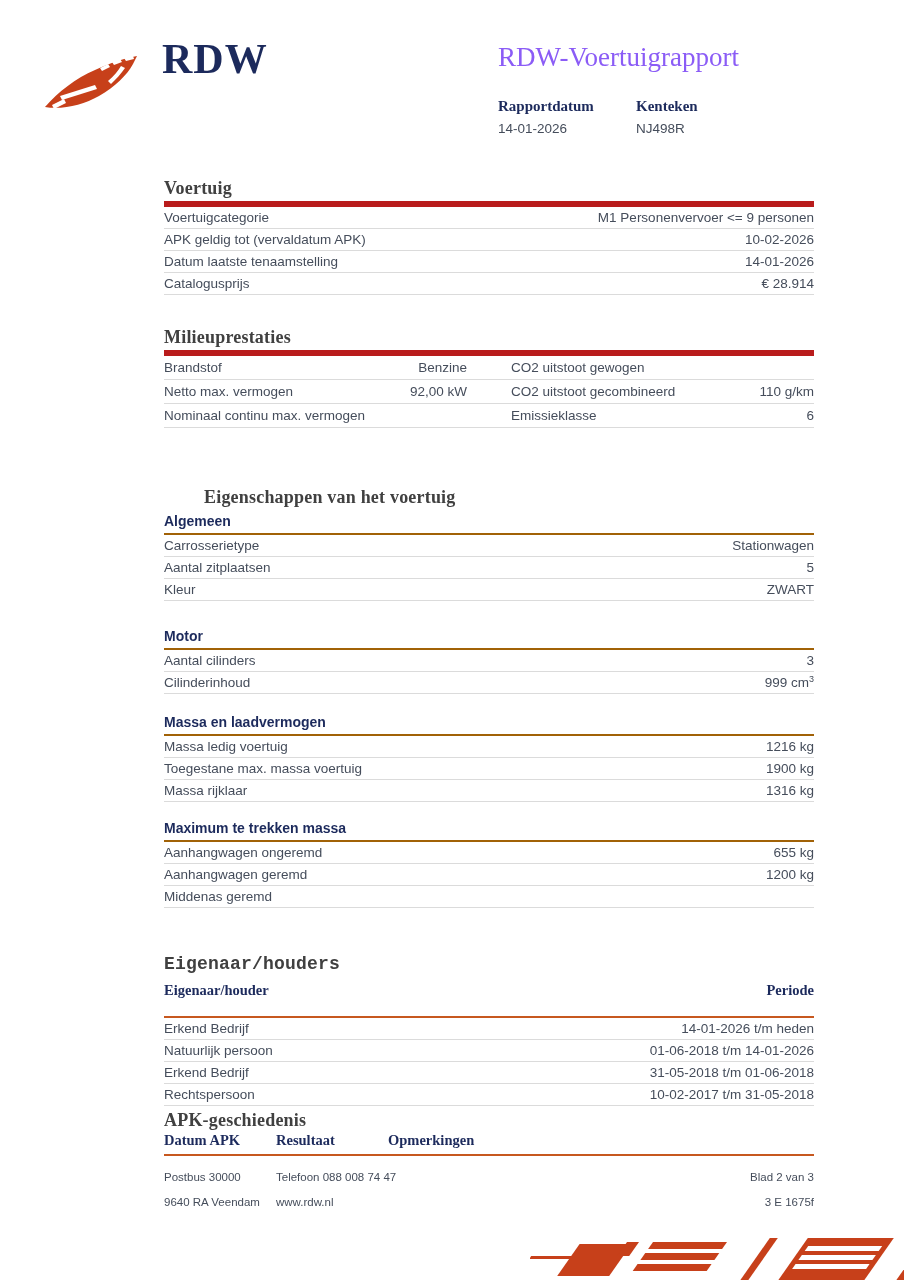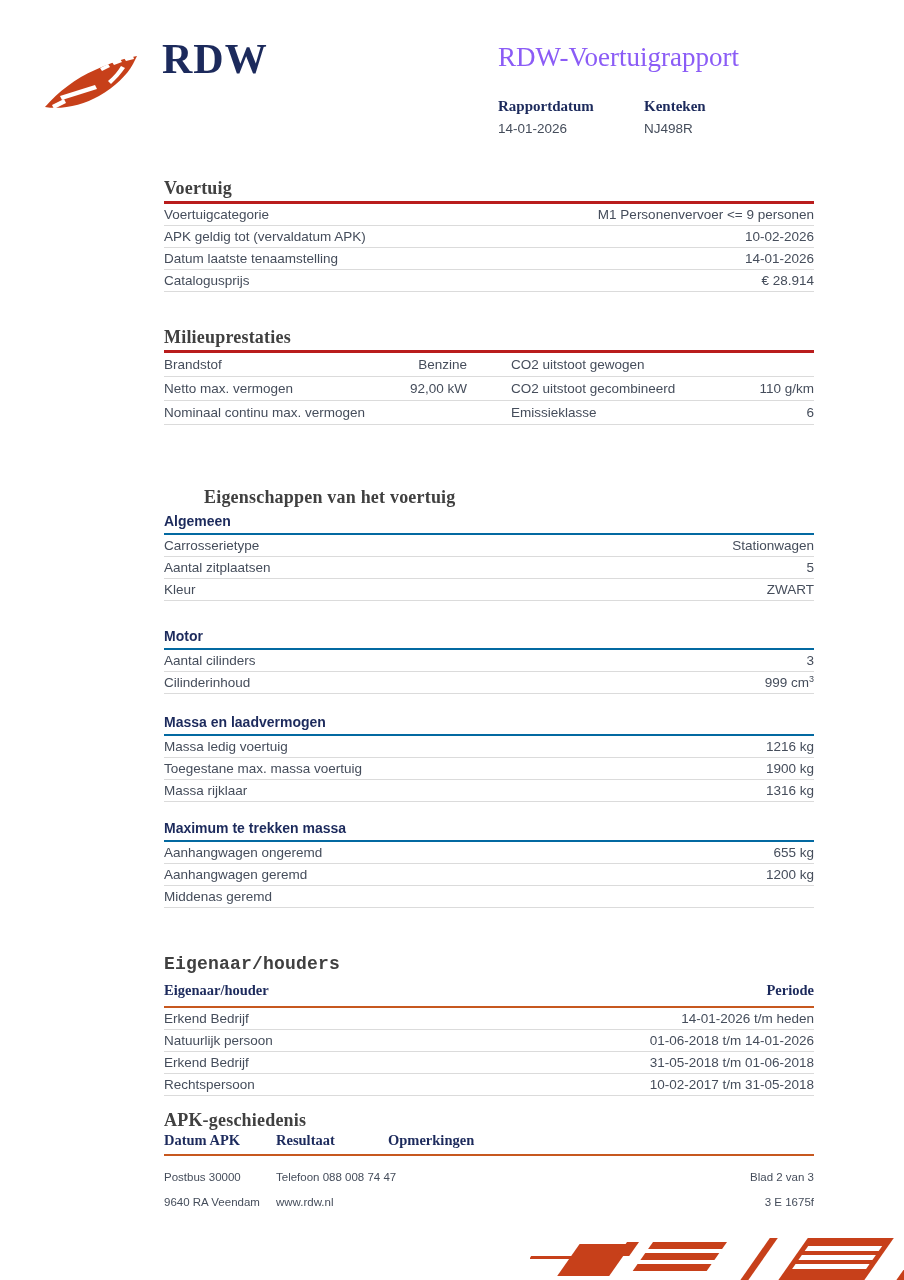--- a/index.html
+++ b/index.html
@@ -8,45 +8,45 @@
     font-family:"Liberation Sans",sans-serif;overflow:hidden;
     color:#454D5B;
   }
   .abs{position:absolute;}
 
   
   .brand-word{font-family:"Liberation Serif",serif;font-weight:bold;font-size:42px;
     color:#1C2A5C;letter-spacing:1px;line-height:1;}
   .doc-title{font-family:"Liberation Serif",serif;font-weight:normal;font-size:27px;
     color:#8b5cf6;line-height:1.1;}
-  .meta{display:flex;gap:8px;}
+  .meta{display:flex;}
   .meta-col1{width:138px;}
   .meta-label{font-family:"Liberation Serif",serif;font-weight:bold;font-size:15px;color:#1C2A5C;}
   .meta-value{font-size:13.5px;color:#454D5B;margin-top:6px;}
 
   
   .sec{width:650px;}
   .section-heading{font-family:"Liberation Serif",serif;font-weight:bold;font-size:18px;
     color:#404040;letter-spacing:.2px;line-height:16px;margin-bottom:5px;}
-  .rows{border-top:3px solid #b91c1c;}
+  .rows{border-top:6px solid #b91c1c;}
   .rows.no-top{border-top:none;}
   .row{display:flex;justify-content:space-between;align-items:center;height:21px;
     border-bottom:1px solid #DBDBDB;font-size:13.5px;color:#454D5B;}
   .row .lbl{white-space:nowrap;}
   .row .val{white-space:nowrap;text-align:right;}
   .milieu .row{height:23px;}
   .m-half{display:flex;justify-content:space-between;width:303px;}
   .m-gap{width:44px;}
 
   .sub-title{font-size:14px;font-weight:bold;color:#1C2A5C;line-height:16px;
-    padding-bottom:4px;border-bottom:2px solid #0369a1;}
+    padding-bottom:4px;border-bottom:2px solid #a16207;}
 
   .table-head{display:flex;justify-content:space-between;
     font-family:"Liberation Serif",serif;font-weight:bold;font-size:14.5px;color:#1C2A5C;
-    line-height:16px;padding-bottom:8px;border-bottom:2px solid #C7581F;margin-top:3px;}
+    line-height:16px;padding-bottom:18px;border-bottom:2px solid #C7581F;margin-top:3px;}
   .apk-head{justify-content:flex-start;padding-bottom:6px;margin-top:4px;}
   .apk-col1{width:112px;}
   .apk-col2{width:112px;}
   .apk-col3{flex:1;}
 
   .footer-line{display:flex;font-size:11.5px;color:#454D5B;width:650px;}
   .f-col1{width:112px;}
   .f-col2{flex:1;}
   .f-col3{margin-left:auto;text-align:right;}
 

